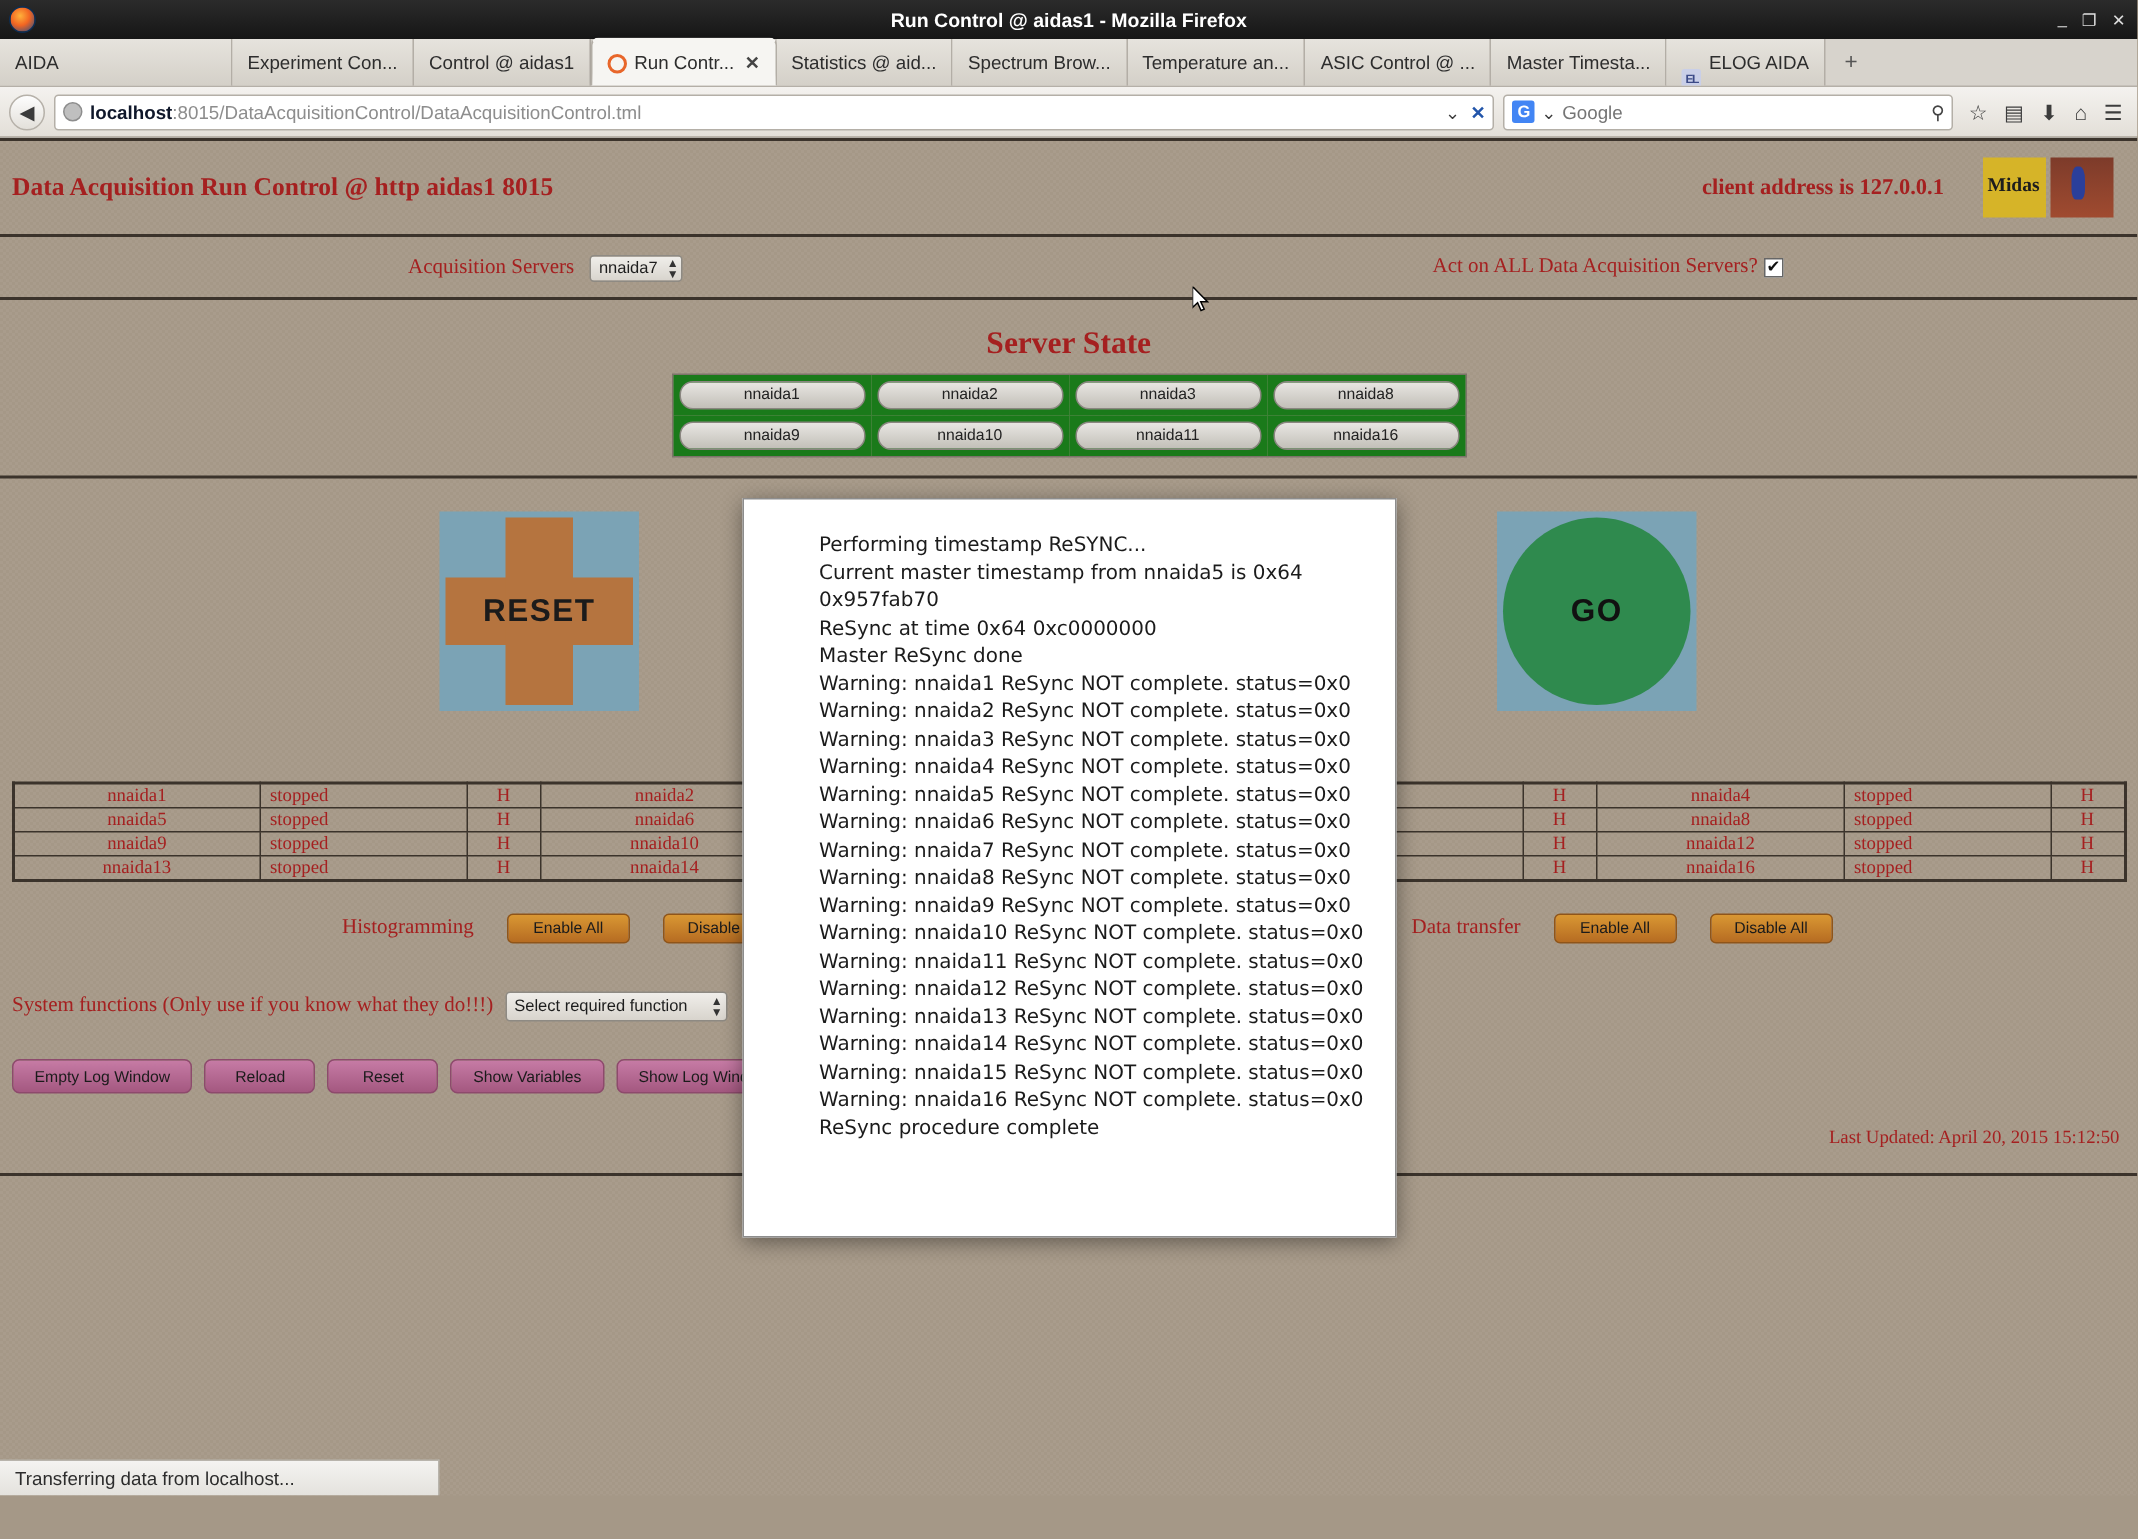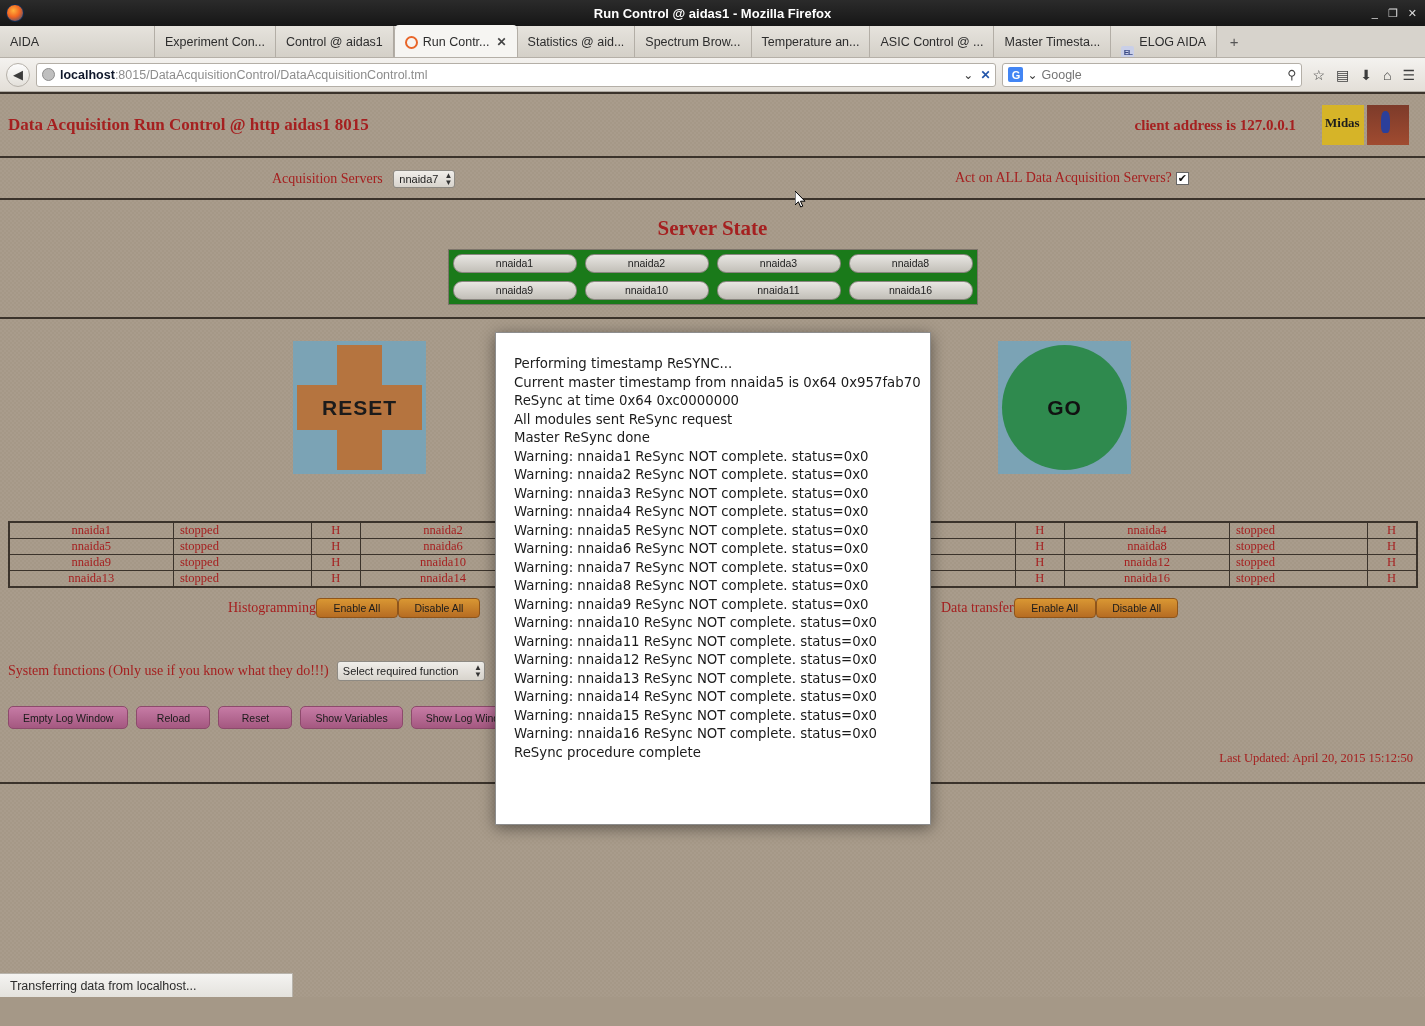--- a/index.html
+++ b/index.html
@@ -148,21 +148,21 @@
   #statustable{ width:1410px; margin:20px auto 0; border-collapse:collapse;
     border:2px solid #3b332b; background:transparent; }
   #statustable td{ border:1px solid #3b332b; height:15px;
     font-family:"Liberation Serif",serif; font-size:12.5px; color:#a52020;
     padding:0 6px; }
   td.c-node{ text-align:center; width:120px; }
   td.c-state{ text-align:left; width:100px; }
   td.c-h{ text-align:center; width:36px; }
 
   #xferrow{ position:relative; height:36px; margin-top:10px; }
-  .grp{ position:absolute; display:flex; align-items:center; gap:0; }
+  .grp{ position:absolute; display:flex; align-items:center; gap:22px;margin-top:11px; }
   .obtn{
     height:20px; min-width:82px; padding:0 10px;
     background:linear-gradient(#d99733,#b66c22);
     border:1px solid #8f551a; border-radius:4px;
     font-size:10.5px; color:#1b1b1b;
     display:flex;align-items:center;justify-content:center;
   }
   #histo-grp{ left:228px; }
   #xfer-grp{ left:941px; }
 
@@ -179,21 +179,21 @@
 
   #lastupdated{ text-align:right; padding:22px 12px 0 0;
     font-family:"Liberation Serif",serif; font-size:12.5px; color:#a52020; }
   #bottomrule{ margin-top:16px; }
 
   
   #dialog{
     position:absolute; left:495px; top:240px; width:436px; height:493px;
     background:#fff; border:1px solid #8d8d8d;
     box-shadow:0 3px 14px rgba(0,0,0,.45);
-    display:flex; flex-direction:column;
+    display:flex; flex-direction:column;padding-left:32px;
   }
   #dialog-body{
     flex:1; padding:22px 0 0 18px; overflow:hidden;
     font-size:13.3px; color:#1b1b1b; line-height:18.5px;
     font-family:"DejaVu Sans", sans-serif;
   }
   #dialog-footer{
     height:52px; background:#f0f0f0; border-top:1px solid #d2d2d2;
     display:flex; align-items:center; justify-content:flex-end; padding-right:26px;
   }
@@ -462,21 +462,20 @@
 
   <div id="lastupdated">Last Updated: April 20, 2015 15:12:50</div>
 
   <div class="hr" id="bottomrule"></div>
 
   <div id="dialog">
     <div id="dialog-body">
       <div>Performing timestamp ReSYNC...</div>
       <div>Current master timestamp from nnaida5 is 0x64 0x957fab70</div>
       <div>ReSync at time 0x64 0xc0000000</div>
-      <div>All modules sent ReSync request</div>
       <div>Master ReSync done</div>
       <div>Warning: nnaida1 ReSync NOT complete. status=0x0</div>
       <div>Warning: nnaida2 ReSync NOT complete. status=0x0</div>
       <div>Warning: nnaida3 ReSync NOT complete. status=0x0</div>
       <div>Warning: nnaida4 ReSync NOT complete. status=0x0</div>
       <div>Warning: nnaida5 ReSync NOT complete. status=0x0</div>
       <div>Warning: nnaida6 ReSync NOT complete. status=0x0</div>
       <div>Warning: nnaida7 ReSync NOT complete. status=0x0</div>
       <div>Warning: nnaida8 ReSync NOT complete. status=0x0</div>
       <div>Warning: nnaida9 ReSync NOT complete. status=0x0</div>

